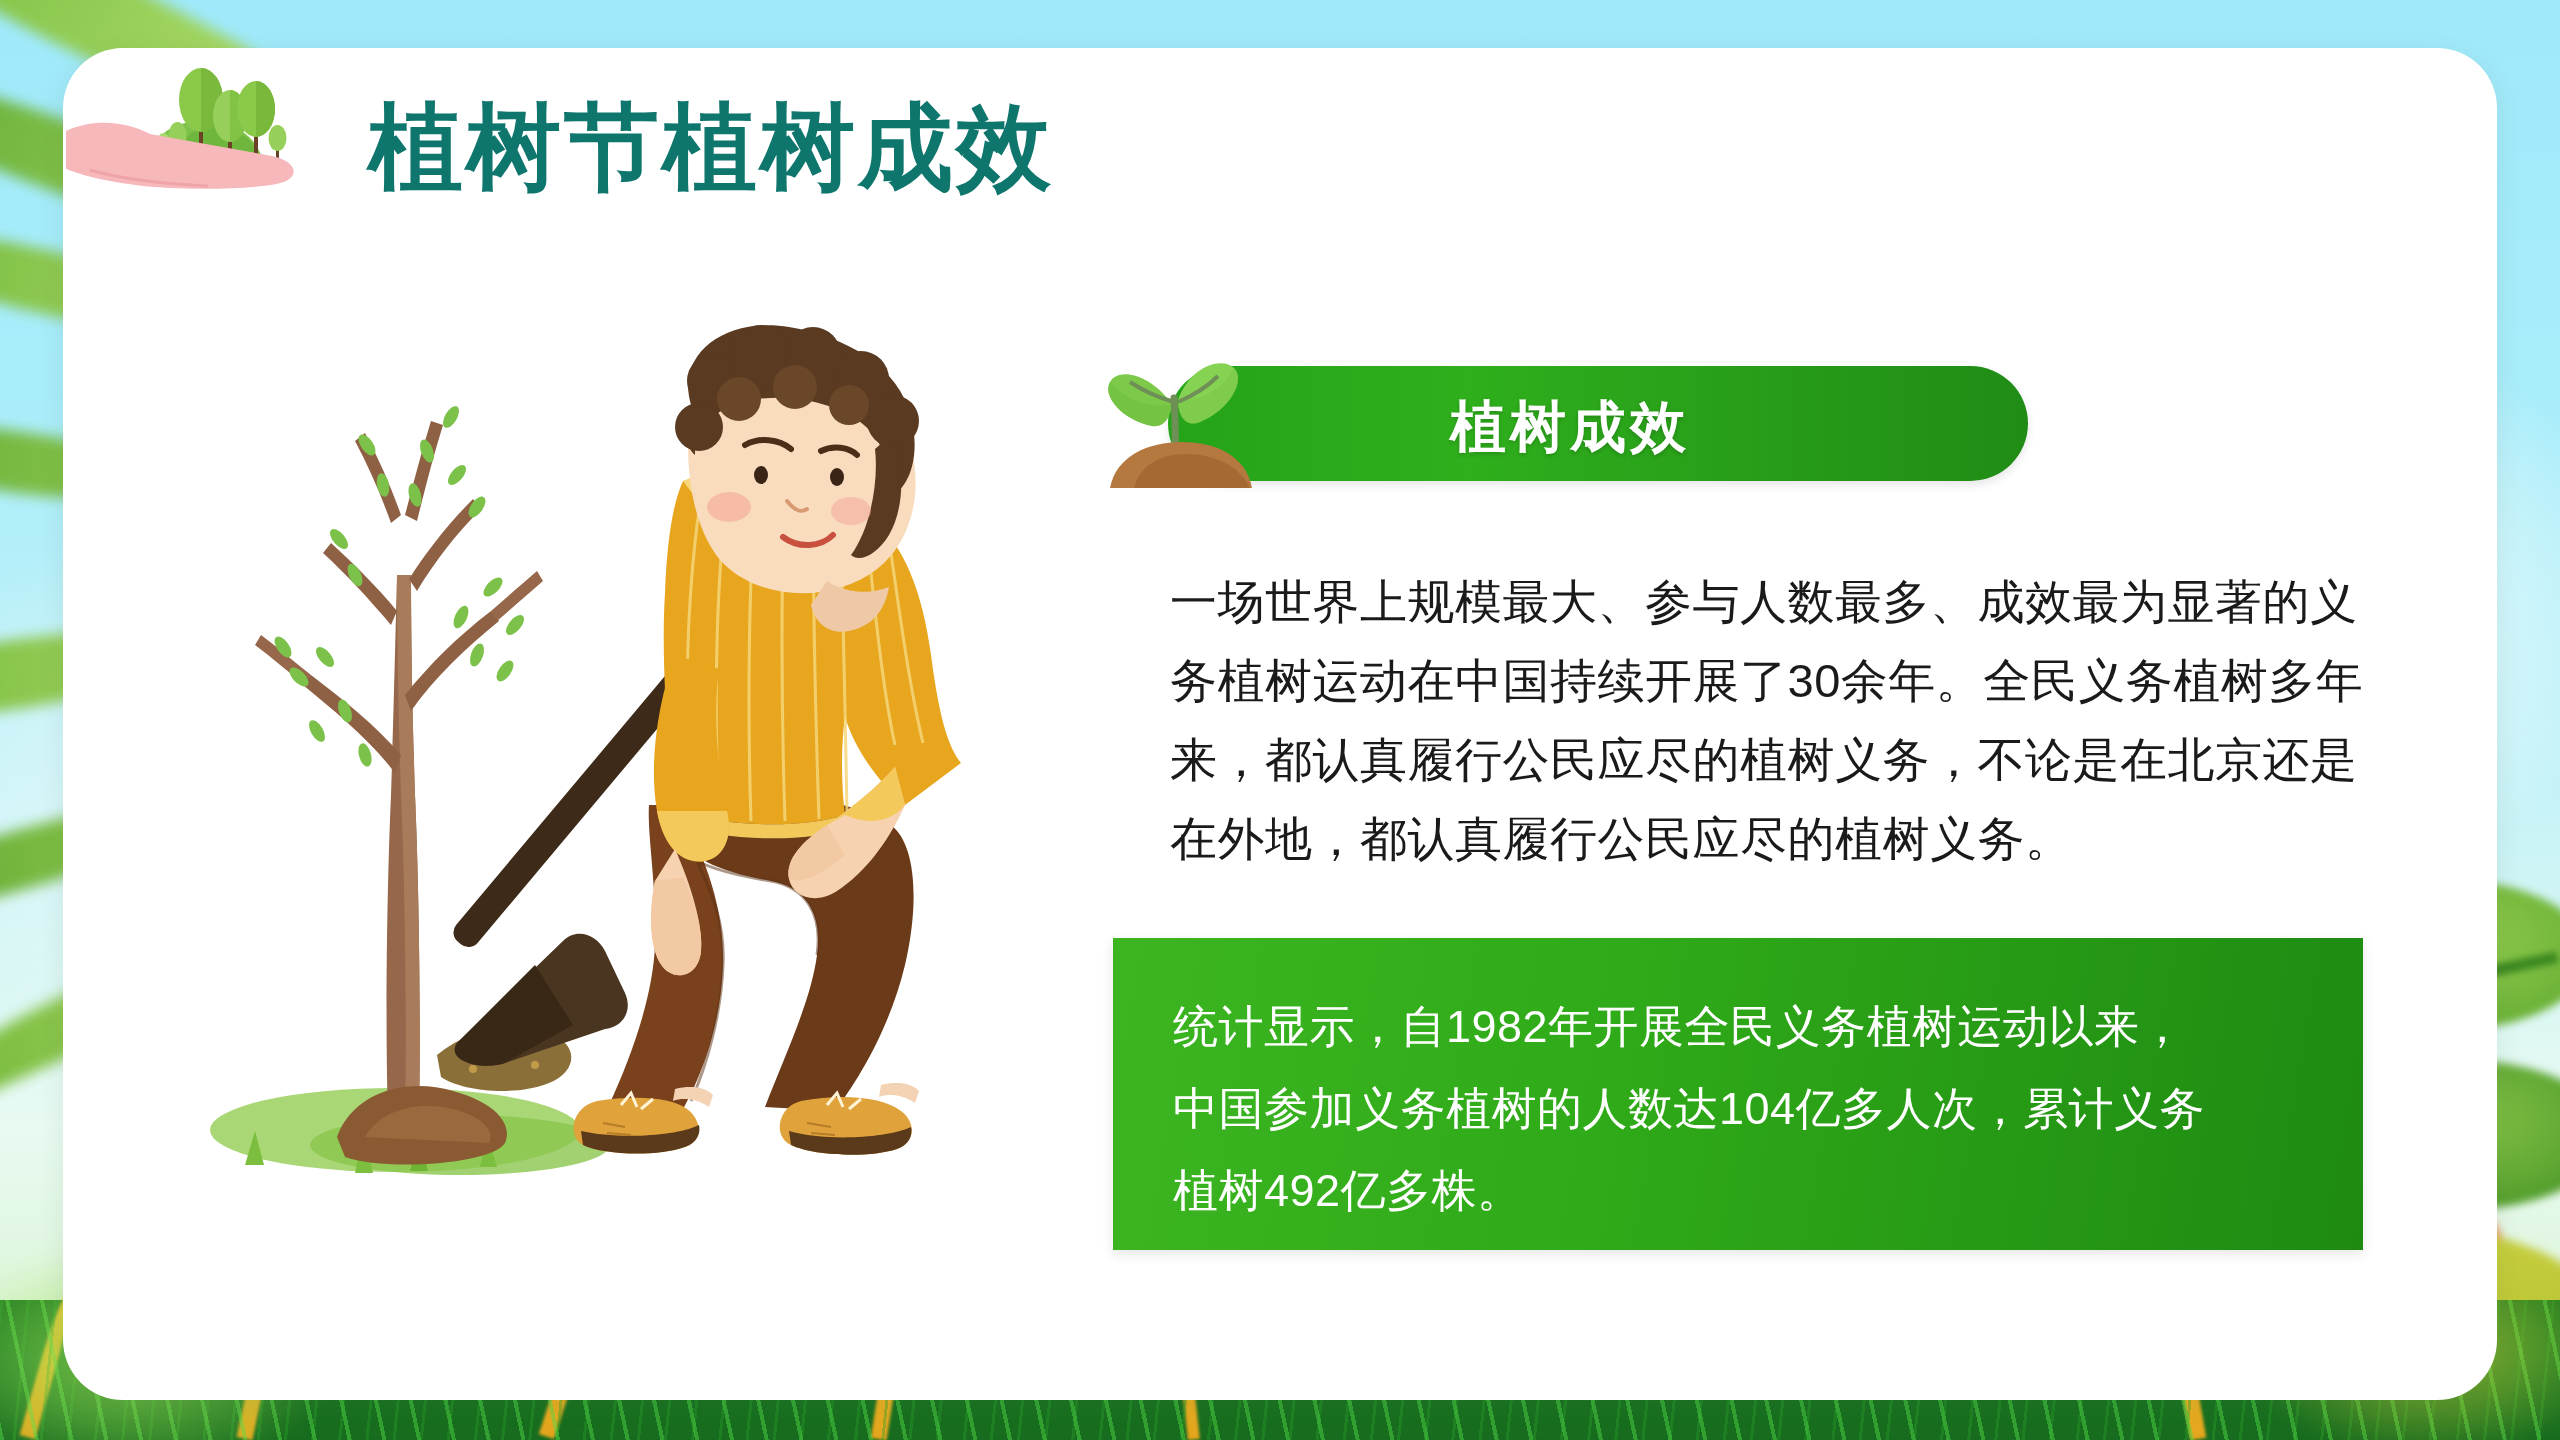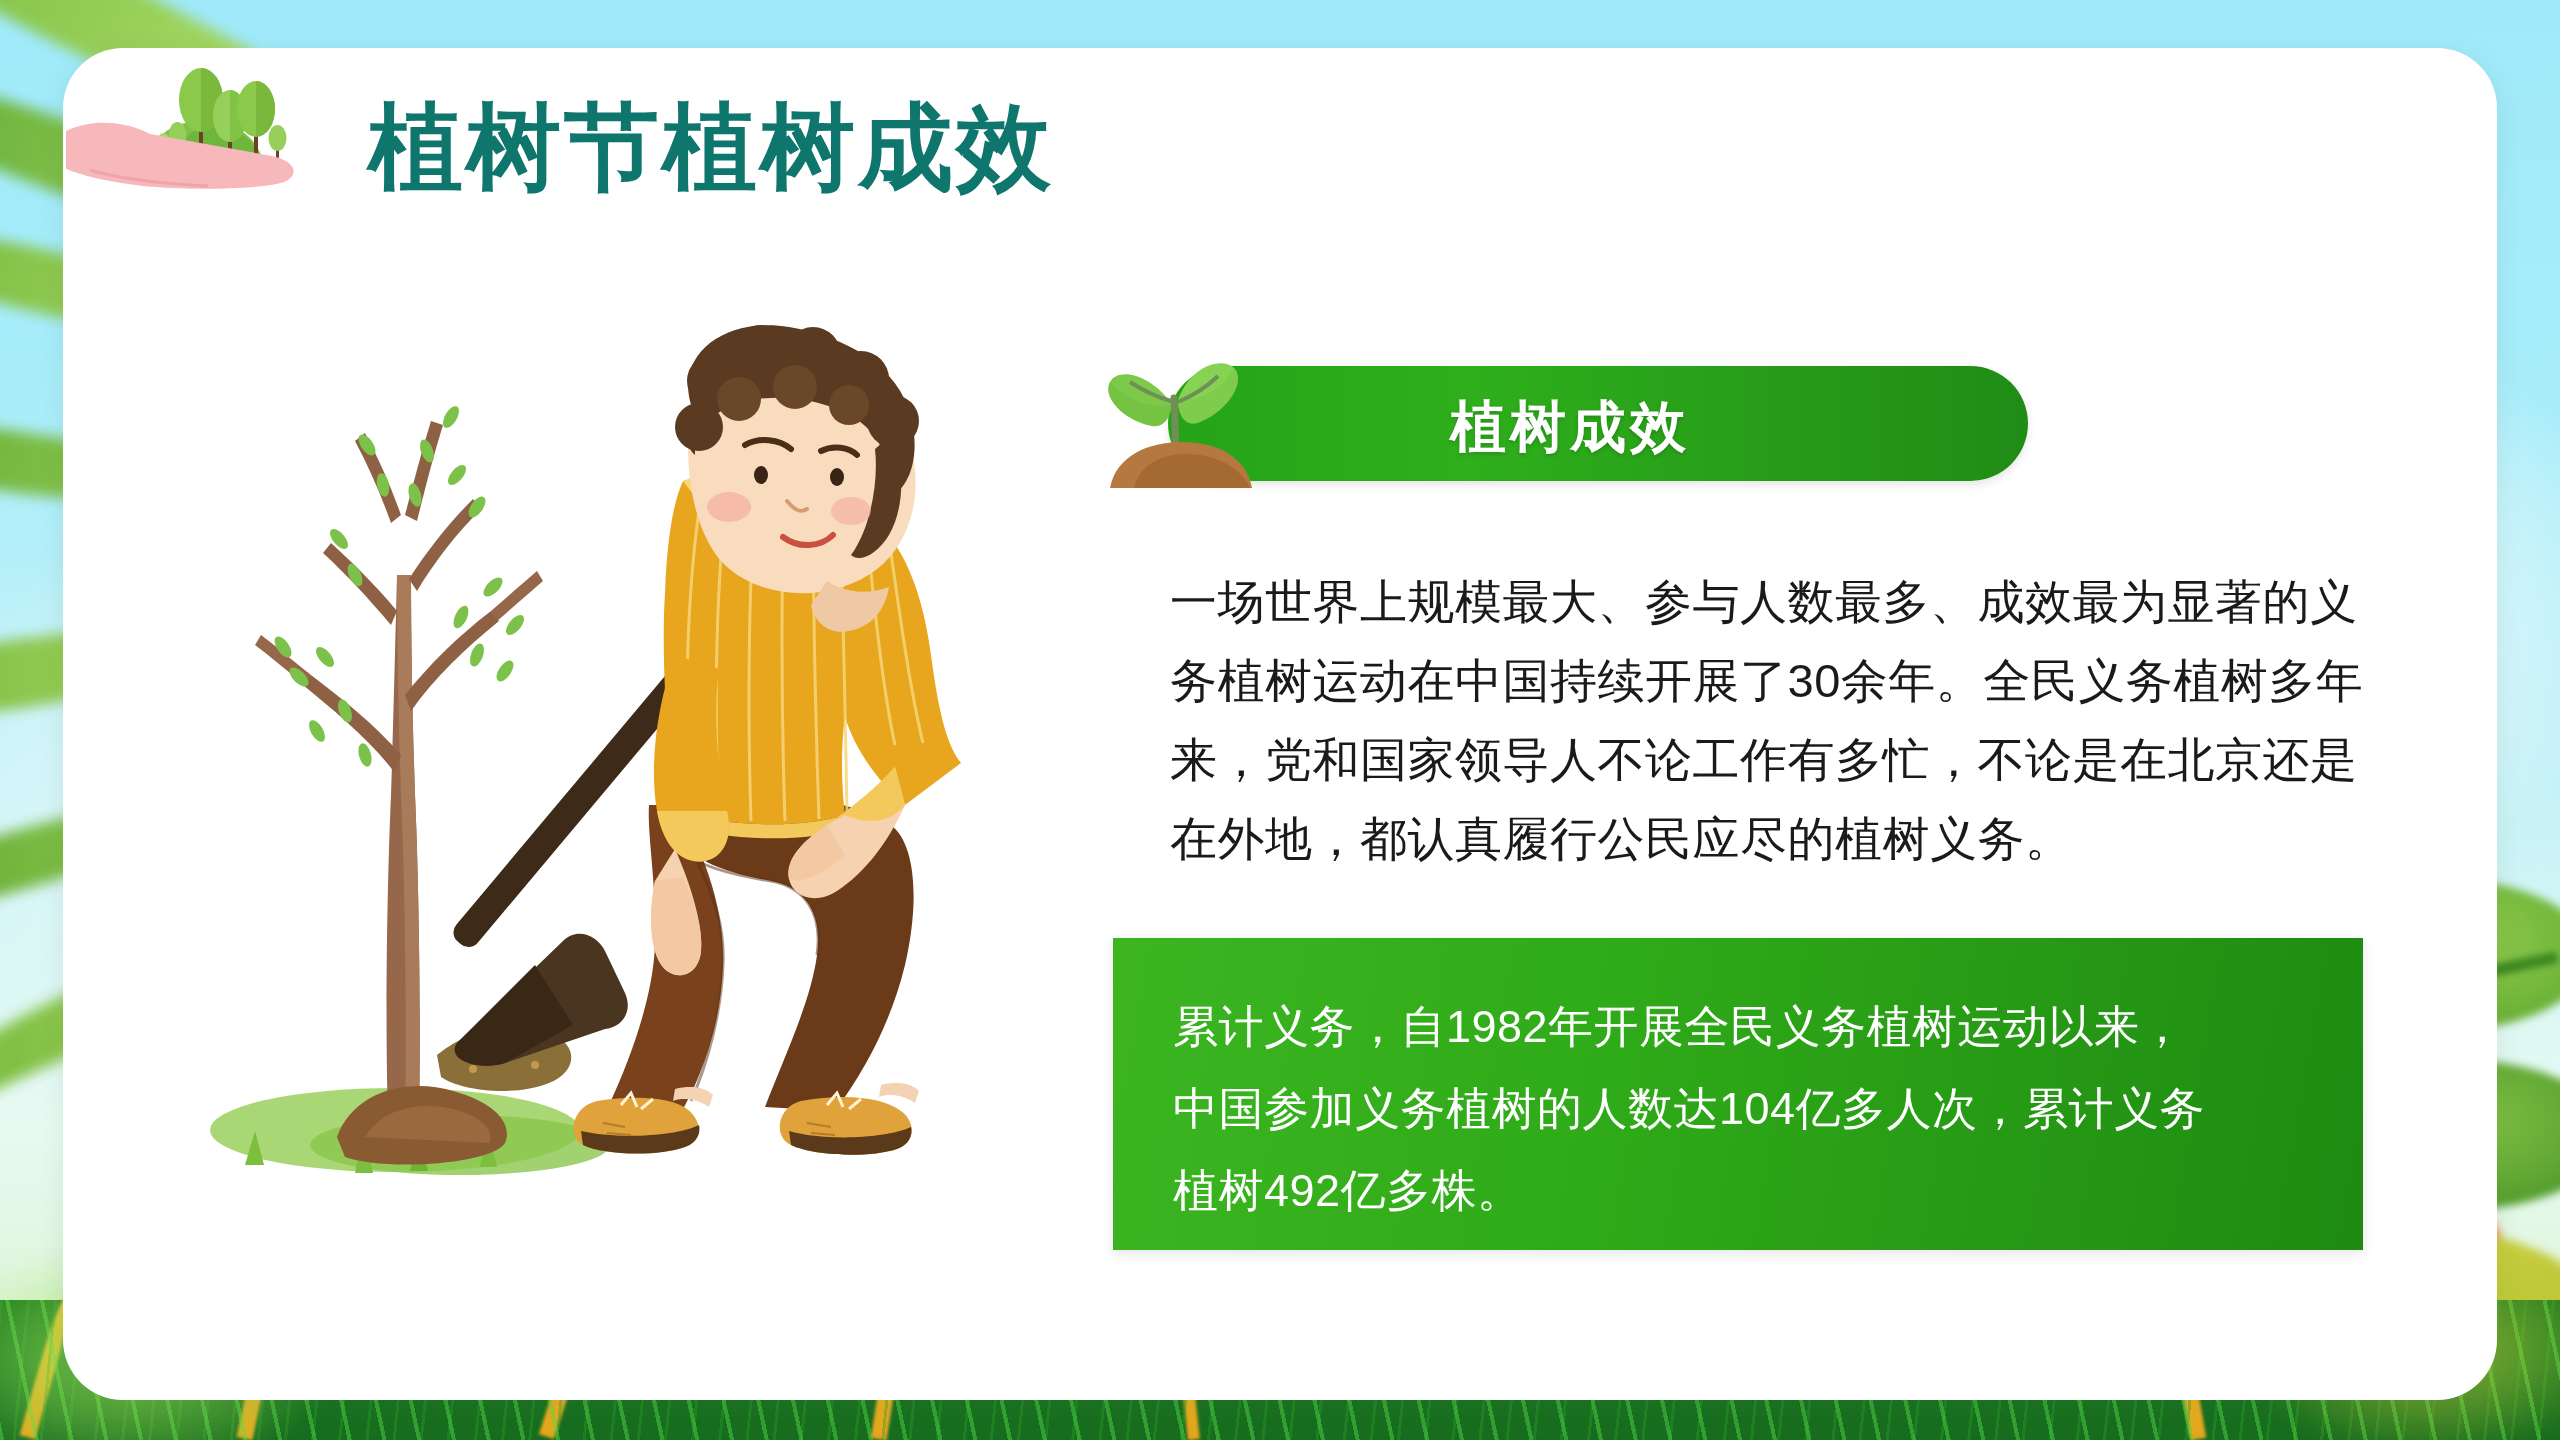--- a/index.html
+++ b/index.html
@@ -323,23 +323,23 @@
       <path d="M10 150 C16 118 48 104 82 104 C116 104 146 118 152 150 Z" fill="#B5793F"></path>
       <path d="M34 150 C40 126 62 116 86 116 C114 116 140 128 150 150 Z" fill="#A56A34"></path>
     </svg>
   </div>
 </div>
 <div class="banner-label">植树成效</div>
 
 <div class="para">
   <div>一场世界上规模最大、参与人数最多、成效最为显著的义</div>
   <div>务植树运动在中国持续开展了30余年。全民义务植树多年</div>
-  <div>来，党和国家领导人不论工作有多忙，不论是在北京还是</div>
+  <div>来，都认真履行公民应尽的植树义务，不论是在北京还是</div>
   <div>在外地，都认真履行公民应尽的植树义务。</div>
 </div>
 
 <div class="hl-box">
   <div class="hl-text">
-    <div>累计义务，自1982年开展全民义务植树运动以来，</div>
+    <div>统计显示，自1982年开展全民义务植树运动以来，</div>
     <div>中国参加义务植树的人数达104亿多人次，累计义务</div>
     <div>植树492亿多株。</div>
   </div>
 </div>
 
 </body></html>

